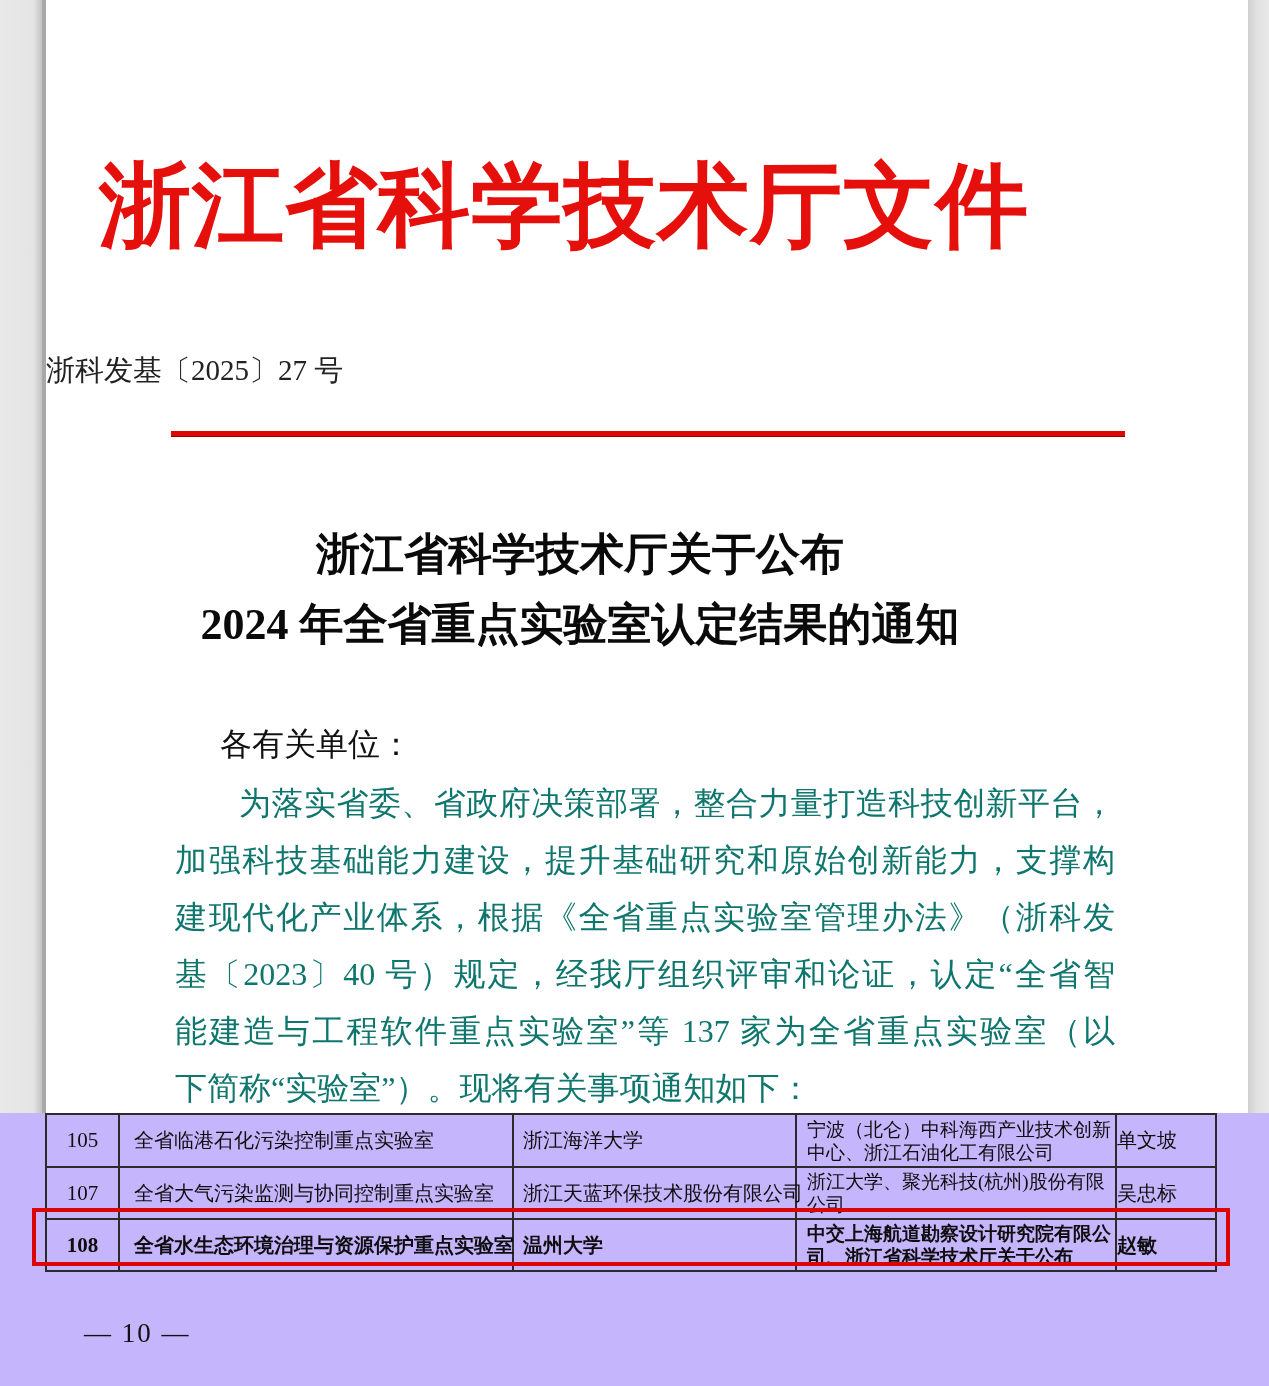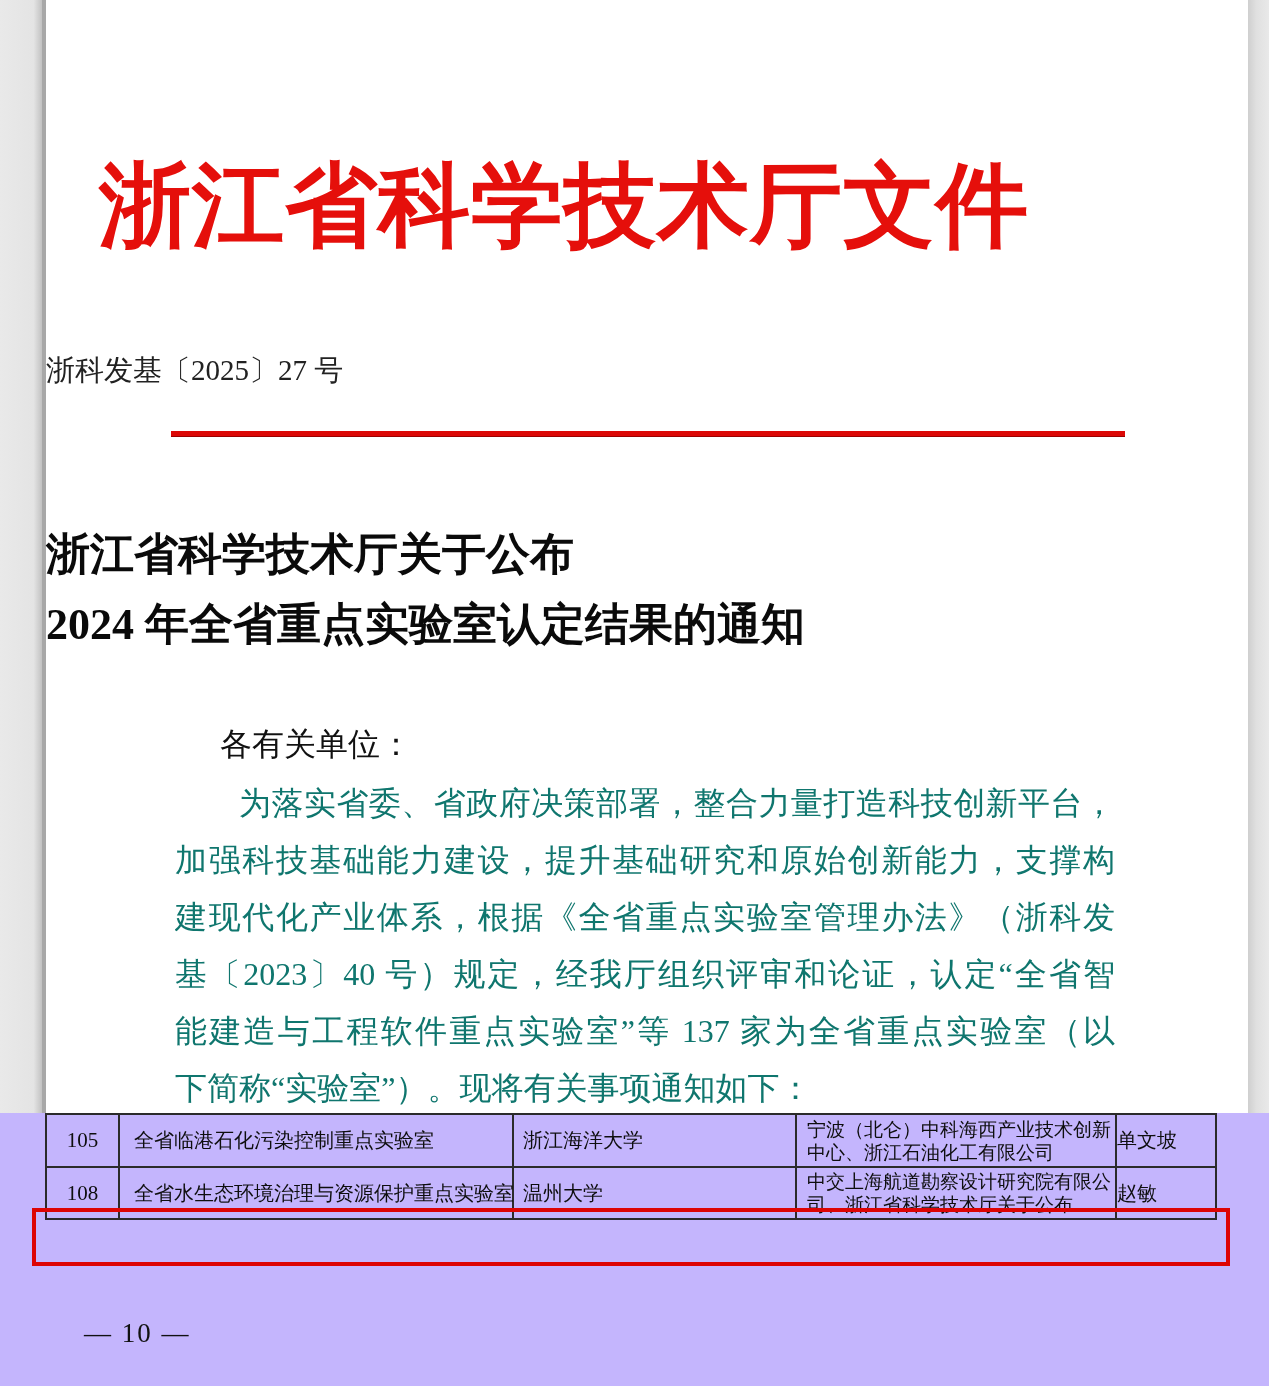--- a/index.html
+++ b/index.html
@@ -35,21 +35,21 @@
   .doc-number{
     position:absolute;left:46px;width:1202px;top:350px;
     text-align:left;font-size:29px;line-height:40px;color:#222;
   }
   .red-rule{
     position:absolute;left:171px;top:431px;width:954px;height:6px;
     background:var(--rule-red);border-bottom:1px solid #9c0000;
   }
   .subtitle{
     position:absolute;left:46px;width:1068px;top:520px;
-    font-weight:bold;font-size:44px;color:#0a0a0a;
+    text-align:center;font-weight:bold;font-size:44px;color:#0a0a0a;
   }
   .subtitle div{line-height:70px;white-space:nowrap;}
 
   
   .salutation{
     position:absolute;left:204px;top:716px;height:57px;line-height:57px;
     font-size:32px;color:#111;margin-left:16px;
   }
   .body-text{
     position:absolute;left:175px;top:775px;width:940px;font-size:32px;color:#0f766e;
@@ -71,21 +71,21 @@
     color:#0e0e0e;vertical-align:middle;
   }
   td.c-no{text-align:center;font-size:21px;}
   td.c-lab{padding-left:14px;font-size:20px;white-space:nowrap;}
   td.c-inst{padding-left:9px;font-size:20px;white-space:nowrap;}
   td.c-partner{padding:2px 4px 2px 10px;font-size:19px;line-height:23px;}
   td.c-person{text-align:left;font-size:20px;}
   tr.r-105{height:53px;}
   tr.r-106{height:48px;}
   tr.r-107{height:50px;}
-  tr.r-108{height:46px;}
+  tr.r-108{height:46px;font-weight:bold;}
 
   .highlight-box{
     position:absolute;left:32px;top:95px;width:1198px;height:58px;
     border:4px solid var(--highlight-red);
     pointer-events:none;
   }
   .page-number{
     position:absolute;left:84px;top:1318px;font-size:27px;line-height:30px;
     color:#111;letter-spacing:2px;white-space:nowrap;
   }
@@ -128,20 +128,27 @@
         <col style="width:100px">
     </colgroup>
     <tbody>
       <tr class="r-105">
         <td class="c-no">105</td>
         <td class="c-lab">全省临港石化污染控制重点实验室</td>
         <td class="c-inst">浙江海洋大学</td>
         <td class="c-partner">宁波（北仑）中科海西产业技术创新中心、浙江石油化工有限公司</td>
         <td class="c-person">单文坡</td>
       </tr>
+      <tr class="r-107">
+        <td class="c-no">107</td>
+        <td class="c-lab">全省大气污染监测与协同控制重点实验室</td>
+        <td class="c-inst">浙江天蓝环保技术股份有限公司</td>
+        <td class="c-partner">浙江大学、聚光科技(杭州)股份有限公司</td>
+        <td class="c-person">吴忠标</td>
+      </tr>
       <tr class="r-108">
         <td class="c-no">108</td>
         <td class="c-lab">全省水生态环境治理与资源保护重点实验室</td>
         <td class="c-inst">温州大学</td>
         <td class="c-partner">中交上海航道勘察设计研究院有限公司、浙江省科学技术厅关于公布</td>
         <td class="c-person">赵敏</td>
       </tr>
     </tbody>
   </table>
 

